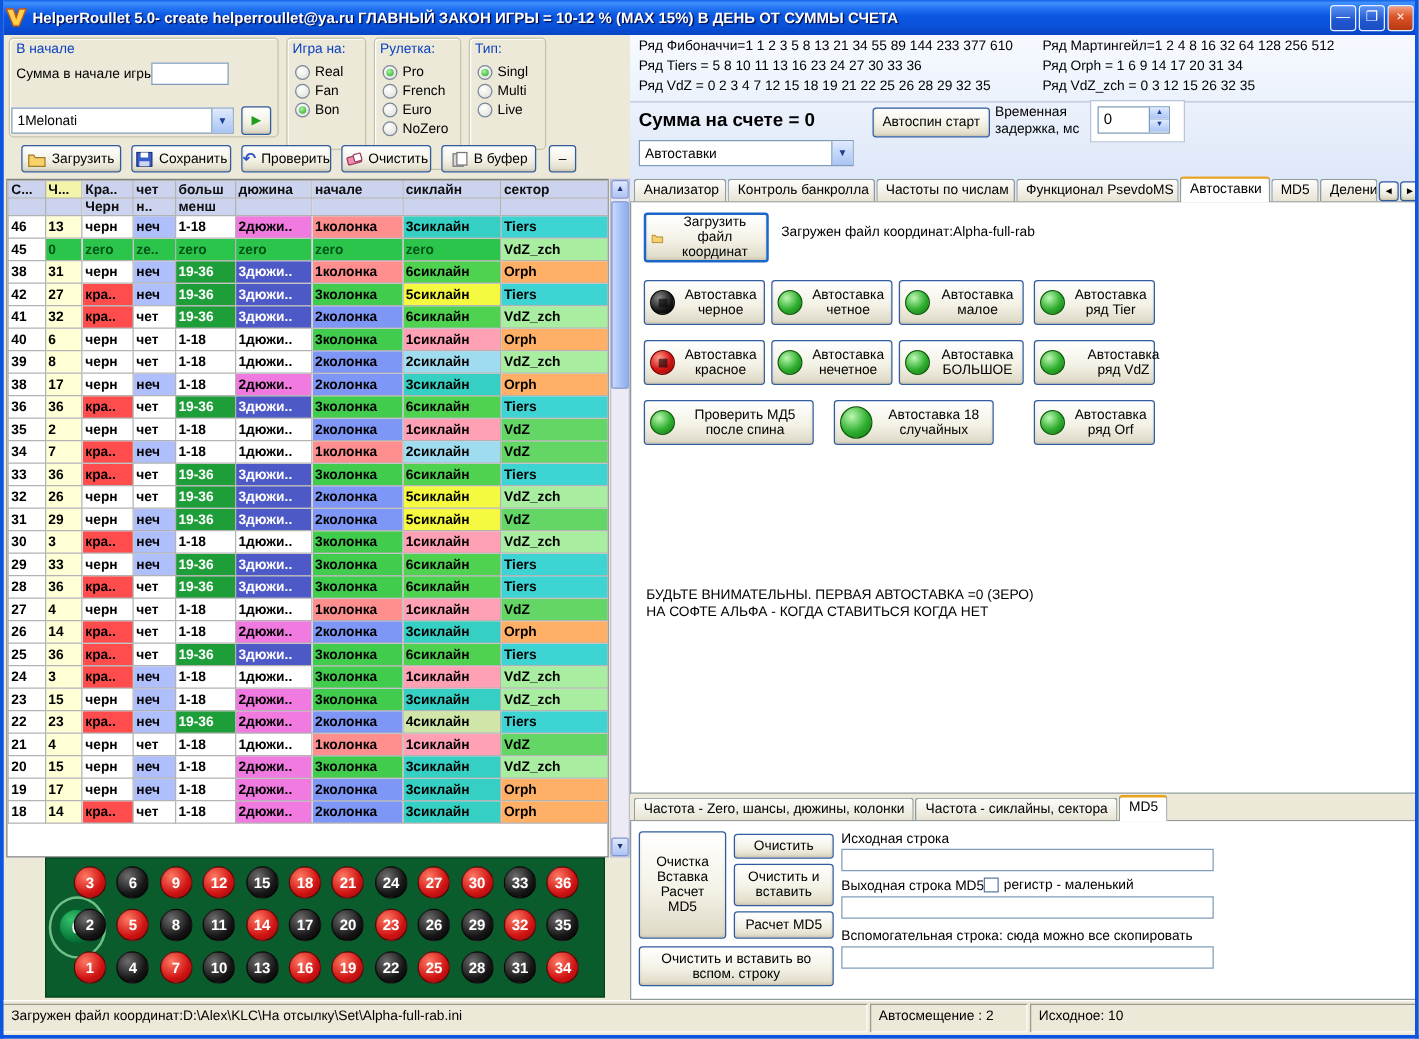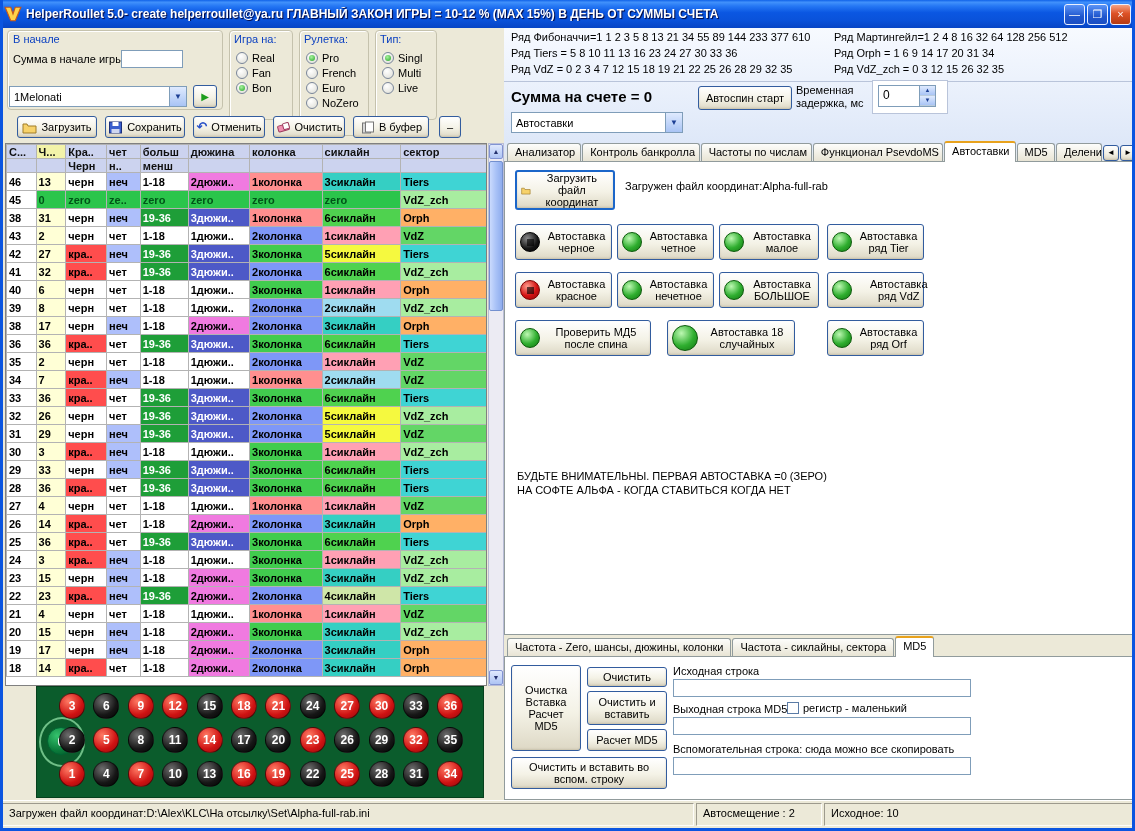--- a/index.html
+++ b/index.html
@@ -187,21 +187,21 @@
     <div class="xp-btn tbtn" style="left:102px;top:88px;width:80px;">
       <svg class="ico14" viewBox="0 0 14 13">
           <rect x="1" y="1" width="12" height="11" fill="#3a5fcd" stroke="#1c2f7a"></rect>
           <rect x="4" y="1" width="6" height="4" fill="#fff"></rect>
           <rect x="3" y="8" width="8" height="4" fill="#cfd6f0"></rect>
         </svg>
       <span>Сохранить</span>
     </div>
     <div class="xp-btn tbtn" style="left:190px;top:88px;width:72px;">
       <span style="color:#2a52c8;font-weight:bold;font-size:13px;line-height:10px;">↶</span>
-      <span>Отменить</span>
+      <span>Проверить</span>
     </div>
     <div class="xp-btn tbtn" style="left:270px;top:88px;width:72px;">
       <svg class="ico14" viewBox="0 0 15 13">
           <rect x="2" y="4" width="11" height="6" rx="1" transform="rotate(-15 7 7)" fill="#f08fb0" stroke="#9c3a5c"></rect>
           <rect x="7" y="2" width="6" height="6" rx="1" transform="rotate(-15 10 5)" fill="#fff" stroke="#9c3a5c"></rect>
         </svg>
       <span>Очистить</span>
     </div>
     <div class="xp-btn tbtn" style="left:350px;top:88px;width:76px;">
       <svg class="ico14" viewBox="0 0 14 13">
@@ -226,21 +226,21 @@
             <col style="width:84px">
           </colgroup>
         <thead>
           <tr>
             <th>С...</th>
             <th style="background:#f3f3a9;">Ч...</th>
             <th class="red-h">Кра..</th>
             <th>чет</th>
             <th>больш</th>
             <th>дюжина</th>
-            <th>колонка</th>
+            <th>начале</th>
             <th>сиклайн</th>
             <th>сектор</th>
           </tr>
           <tr>
             <th></th>
             <th></th>
             <th class="red-h2">Черн</th>
             <th>н..</th>
             <th>менш</th>
             <th></th>
@@ -275,31 +275,20 @@
             <tr>
               <td>38</td>
               <td style="background: rgb(255, 255, 214); color: rgb(0, 0, 0);">31</td>
               <td style="background: rgb(255, 255, 255); color: rgb(0, 0, 0);">черн</td>
               <td style="background: rgb(174, 191, 251); color: rgb(0, 0, 0);">неч</td>
               <td style="background: rgb(30, 158, 56); color: rgb(255, 255, 255);">19-36</td>
               <td style="background: rgb(77, 89, 199); color: rgb(255, 255, 255);">3дюжи..</td>
               <td style="background: rgb(255, 143, 143); color: rgb(0, 0, 0);">1колонка</td>
               <td style="background: rgb(79, 210, 79); color: rgb(0, 0, 0);">6сиклайн</td>
               <td style="background: rgb(255, 176, 102); color: rgb(0, 0, 0);">Orph</td>
-            </tr>
-            <tr>
-              <td>43</td>
-              <td style="background: rgb(255, 255, 214); color: rgb(0, 0, 0);">2</td>
-              <td style="background: rgb(255, 255, 255); color: rgb(0, 0, 0);">черн</td>
-              <td style="background: rgb(255, 255, 255); color: rgb(0, 0, 0);">чет</td>
-              <td style="background: rgb(255, 255, 255); color: rgb(0, 0, 0);">1-18</td>
-              <td style="background: rgb(255, 255, 255); color: rgb(0, 0, 0);">1дюжи..</td>
-              <td style="background: rgb(126, 151, 247); color: rgb(0, 0, 0);">2колонка</td>
-              <td style="background: rgb(255, 160, 180); color: rgb(0, 0, 0);">1сиклайн</td>
-              <td style="background: rgb(99, 214, 102); color: rgb(0, 0, 0);">VdZ</td>
             </tr>
             <tr>
               <td>42</td>
               <td style="background: rgb(255, 255, 214); color: rgb(0, 0, 0);">27</td>
               <td style="background: rgb(255, 77, 77); color: rgb(0, 0, 0);">кра..</td>
               <td style="background: rgb(174, 191, 251); color: rgb(0, 0, 0);">неч</td>
               <td style="background: rgb(30, 158, 56); color: rgb(255, 255, 255);">19-36</td>
               <td style="background: rgb(77, 89, 199); color: rgb(255, 255, 255);">3дюжи..</td>
               <td style="background: rgb(65, 204, 78); color: rgb(0, 0, 0);">3колонка</td>
               <td style="background: rgb(245, 249, 63); color: rgb(0, 0, 0);">5сиклайн</td>

